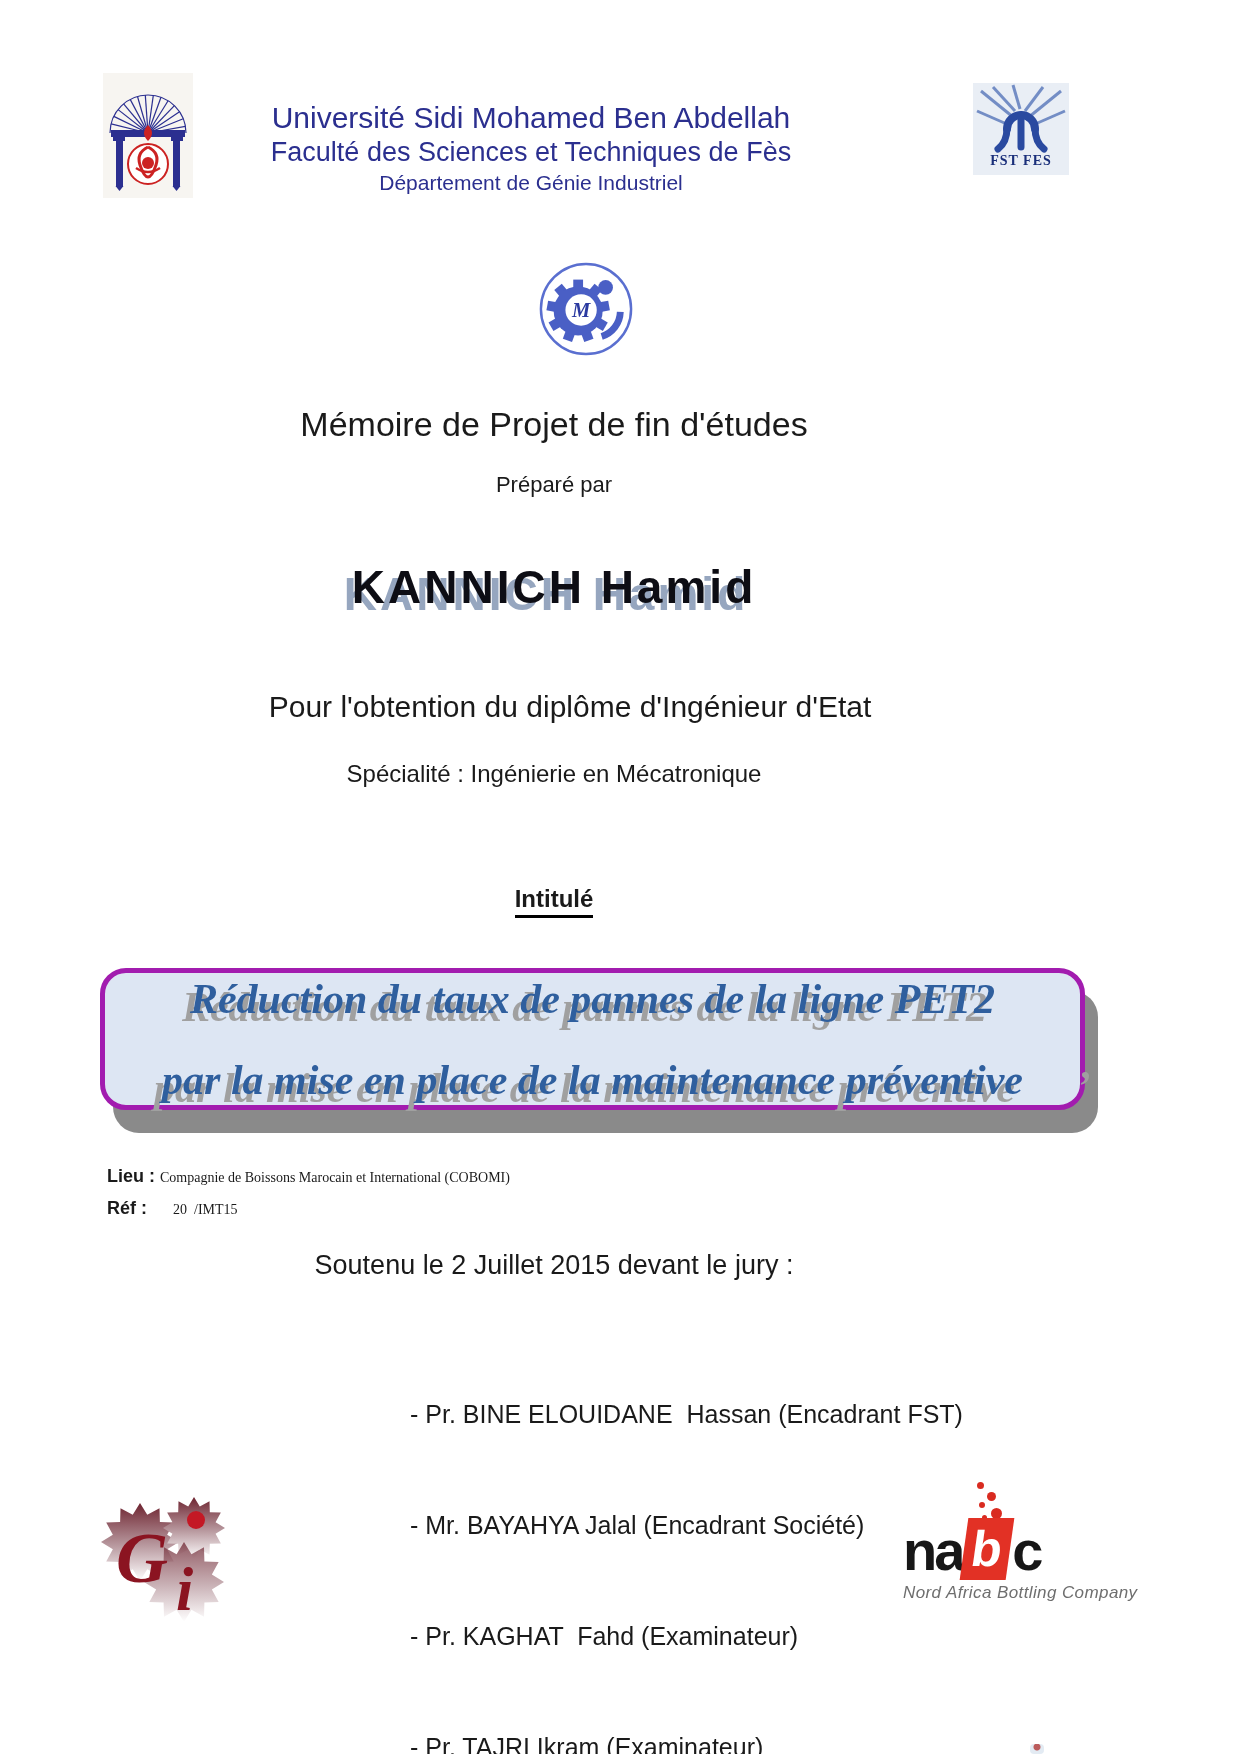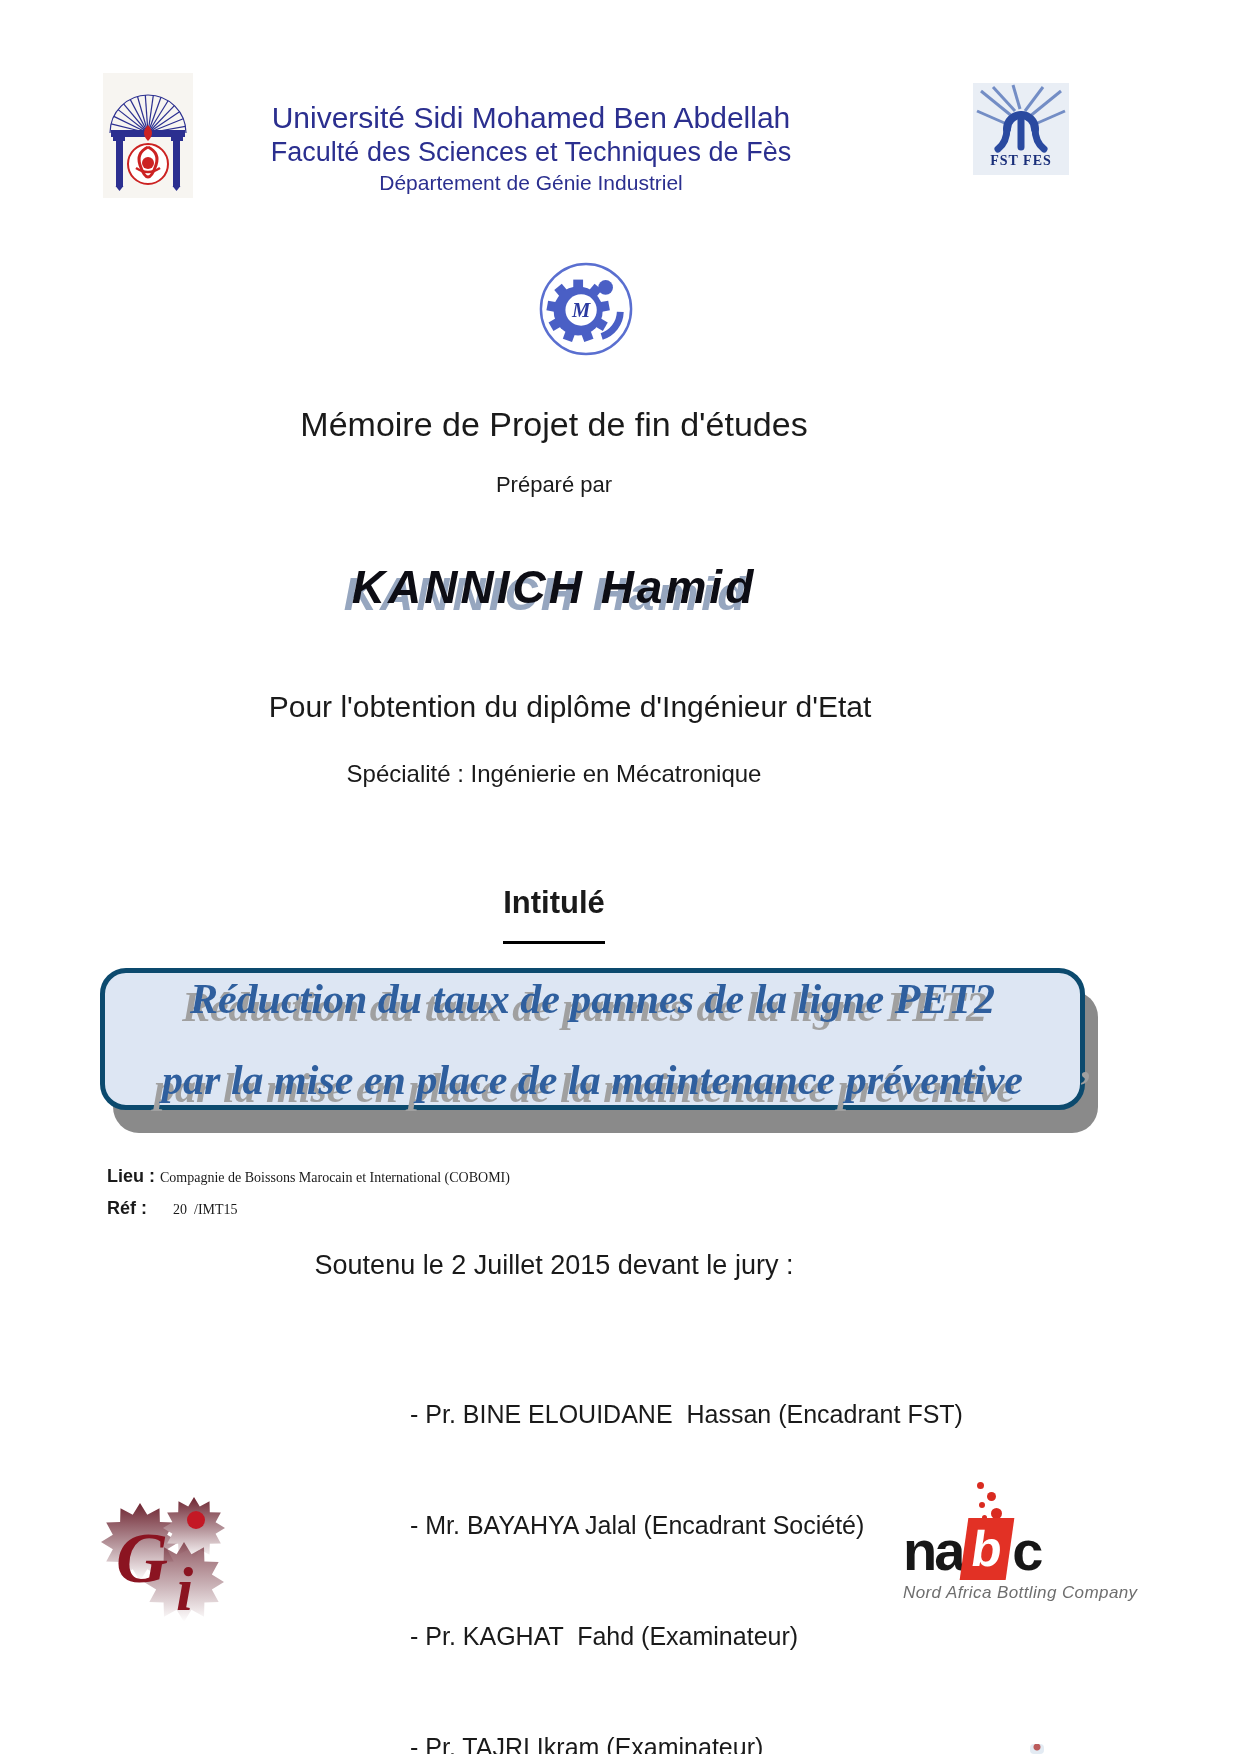--- a/index.html
+++ b/index.html
@@ -13,35 +13,35 @@
   .header-text{left:126px;top:100px;width:810px;text-align:center;color:#2b2f8f;}
   .hdr-line1{font-size:30px;line-height:36px;}
   .hdr-line2{font-size:27px;line-height:33px;}
   .hdr-line3{font-size:21px;line-height:27px;}
   
   .main-col{left:0;top:0;width:1108px;height:1754px;text-align:center;}
   .doc-type{position:absolute;top:405px;width:100%;font-size:34px;}
   .prepared{position:absolute;top:472px;width:100%;font-size:22px;}
   .author{
     position:absolute;top:560px;width:100%;
-    font-size:46px;font-weight:bold;font-style:italic;letter-spacing:3px;
+    font-size:46px;font-weight:bold;letter-spacing:3px;
     color:#0d0d14;text-shadow:-8px 7px 0 #96a6bf;
   }
   .degree{position:absolute;top:690px;width:100%;font-size:30px;padding-left:16px;}
   .specialty{position:absolute;top:760px;width:100%;font-size:24px;}
   .intitule-wrap{position:absolute;top:885px;width:100%;}
   .intitule{
-    display:inline-block;font-size:31px;font-weight:bold;
-    border-bottom:3px solid #000;padding-bottom:20px;text-align:center;
+    display:inline-block;font-size:24px;font-weight:bold;
+    border-bottom:3px solid #000;padding-bottom:2px;text-align:center;
   }
   .defense{position:absolute;top:1250px;width:100%;font-size:27px;}
   
   .title-box{
     left:100px;top:968px;width:975px;height:132px;
-    background:#dde6f3;border:5px solid #0c4a6e;border-radius:26px;
+    background:#dde6f3;border:5px solid #a21caf;border-radius:26px;
     box-shadow:13px 23px 0 #8a8a8a;
     display:flex;flex-direction:column;justify-content:center;align-items:center;gap:21px;
   }
   .title-line{
     font-family:"Liberation Serif",serif;font-weight:bold;font-style:italic;
     font-size:42px;line-height:60px;color:#2f5f9e;
     text-shadow:-8px 8px 0 #a0a0a0;white-space:nowrap;
   }
   .comma-artifact{
     left:1082px;top:1040px;font-family:"Liberation Serif",serif;

